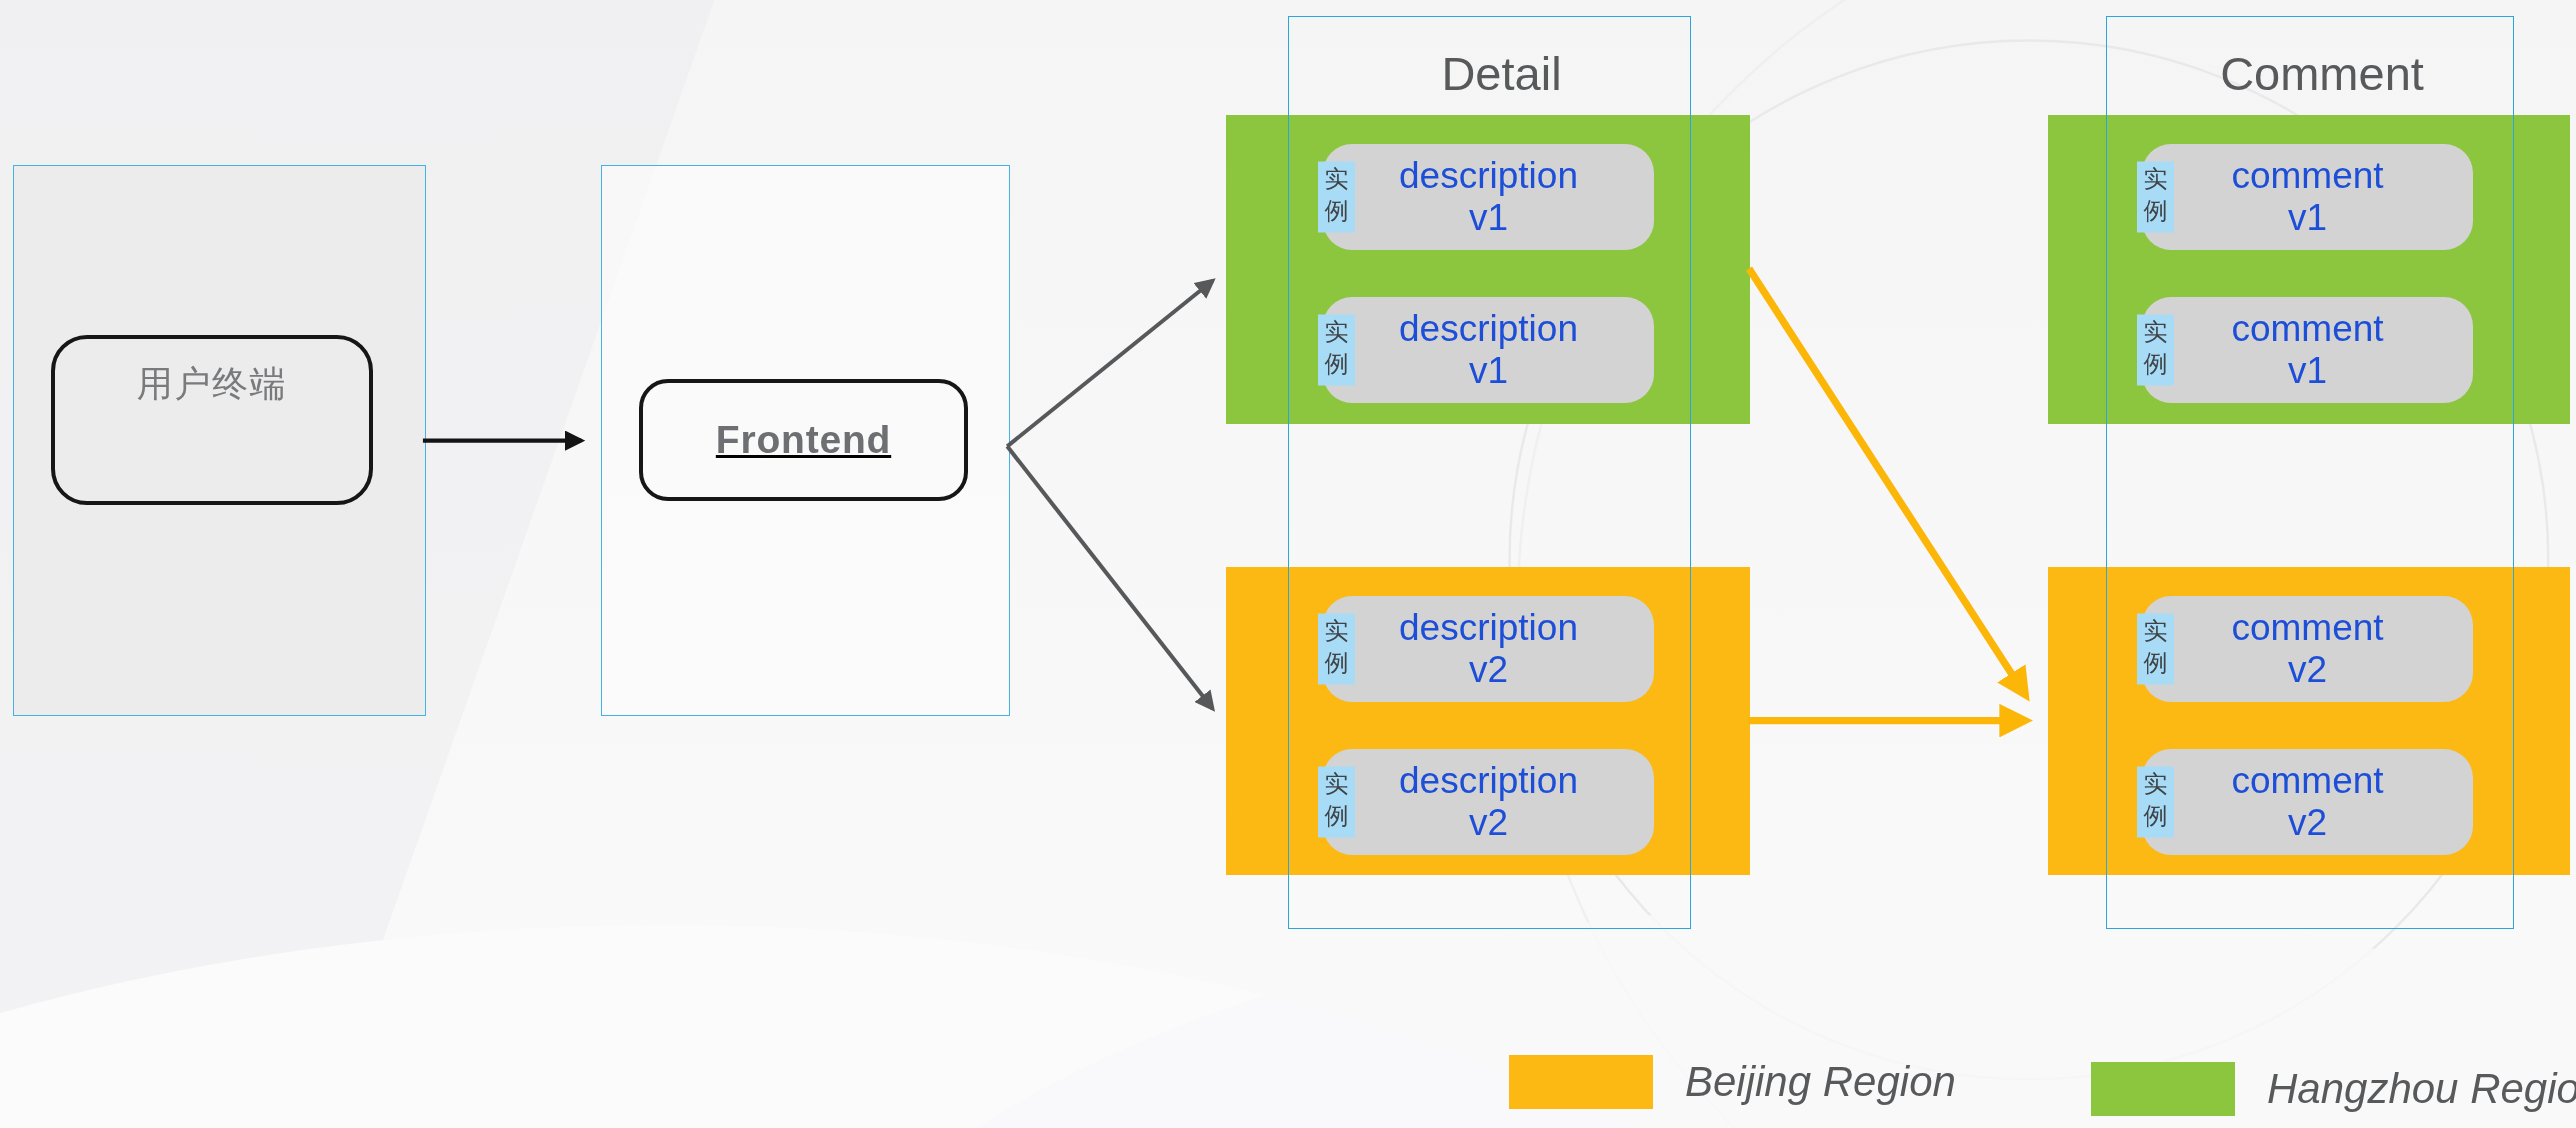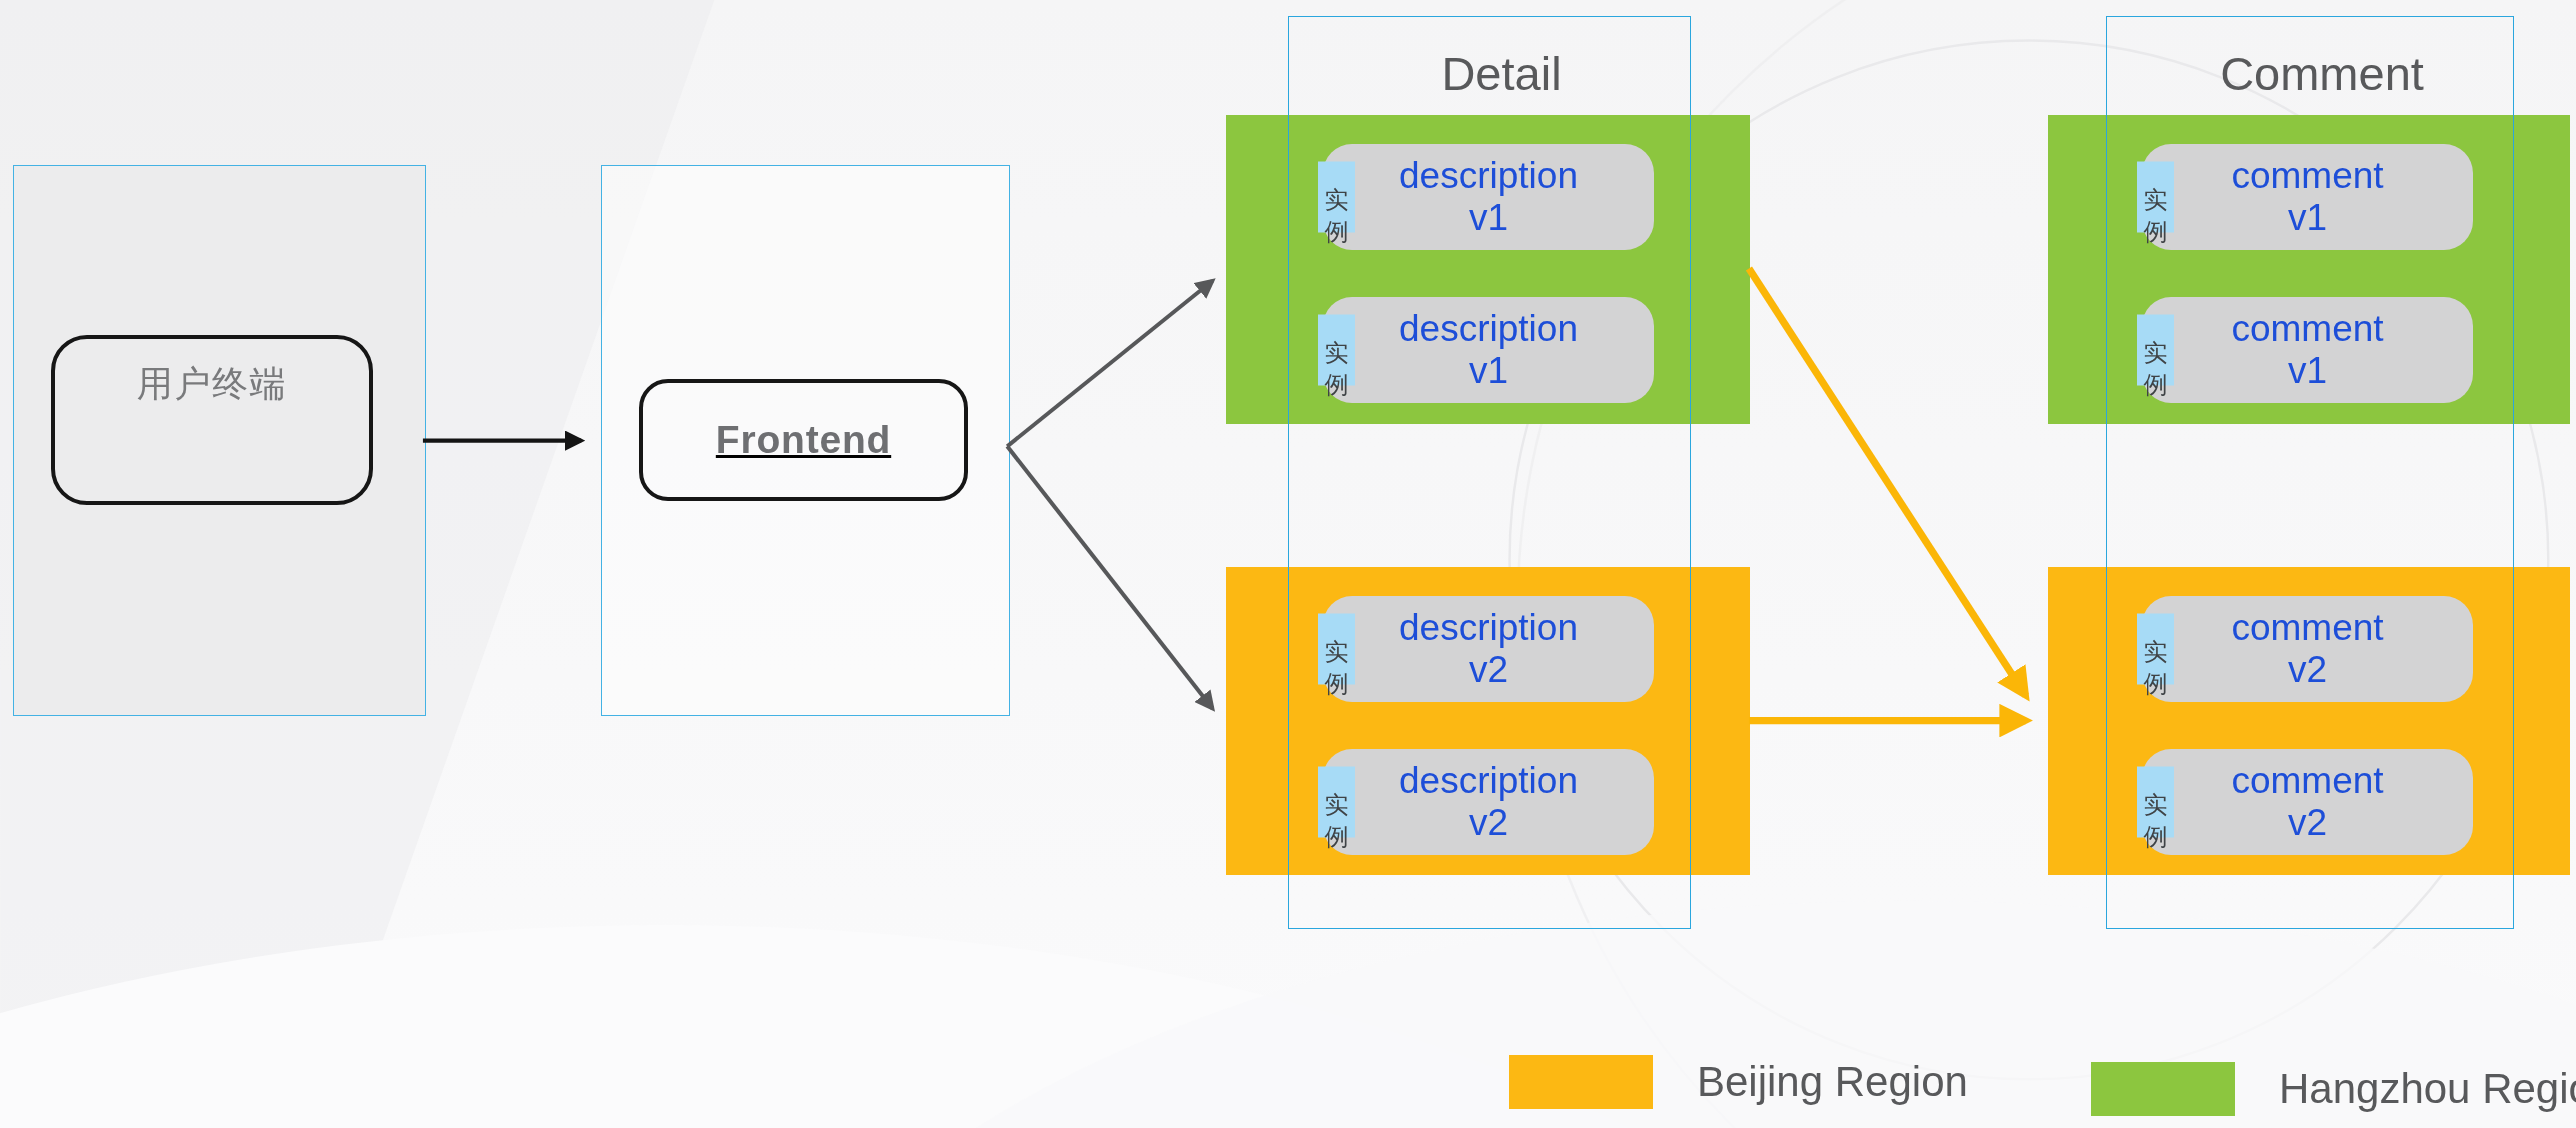--- a/index.html
+++ b/index.html
@@ -55,26 +55,26 @@
     position:absolute;left:97px;width:331px;height:106px;background:#d3d3d4;
     border-radius:29px;display:flex;flex-direction:column;align-items:center;
     justify-content:center;
   }
   .card.c1{top:29px;} .card.c2{top:182px;}
   .card .t{font-size:37px;line-height:42px;font-weight:400;color:#1d4ed8;text-align:left;}
   .badge{
     position:absolute;left:-4.9px;top:50%;transform:translateY(-50%);
     width:37px;height:71px;background:#a7dbf6;color:#3f4346;
     font-size:24px;line-height:32px;text-align:center;word-break:break-all;
-    padding-top:22px;box-sizing:border-box;letter-spacing:0;
+    padding-top:1px;box-sizing:border-box;letter-spacing:0;
   }
   
   .legend-row{z-index:4;display:flex;align-items:center;}
   .legend-swatch{width:144px;height:54px;}
-  .legend-label{font-size:42px;color:#58595b;margin-left:44px;white-space:nowrap;}
+  .legend-label{font-size:42px;color:#58595b;margin-left:32px;white-space:nowrap;font-style:italic;}
   .lg-beijing{left:1509px;top:1055px;}
   .lg-hangzhou{left:2091px;top:1062px;}
   .arrows{position:absolute;left:0;top:0;z-index:5;}
 </style>
 </head>
 <body>
 
 <div class="canvas">
 
   <svg class="bg" width="2576" height="1128" viewBox="0 0 3174 1390">

